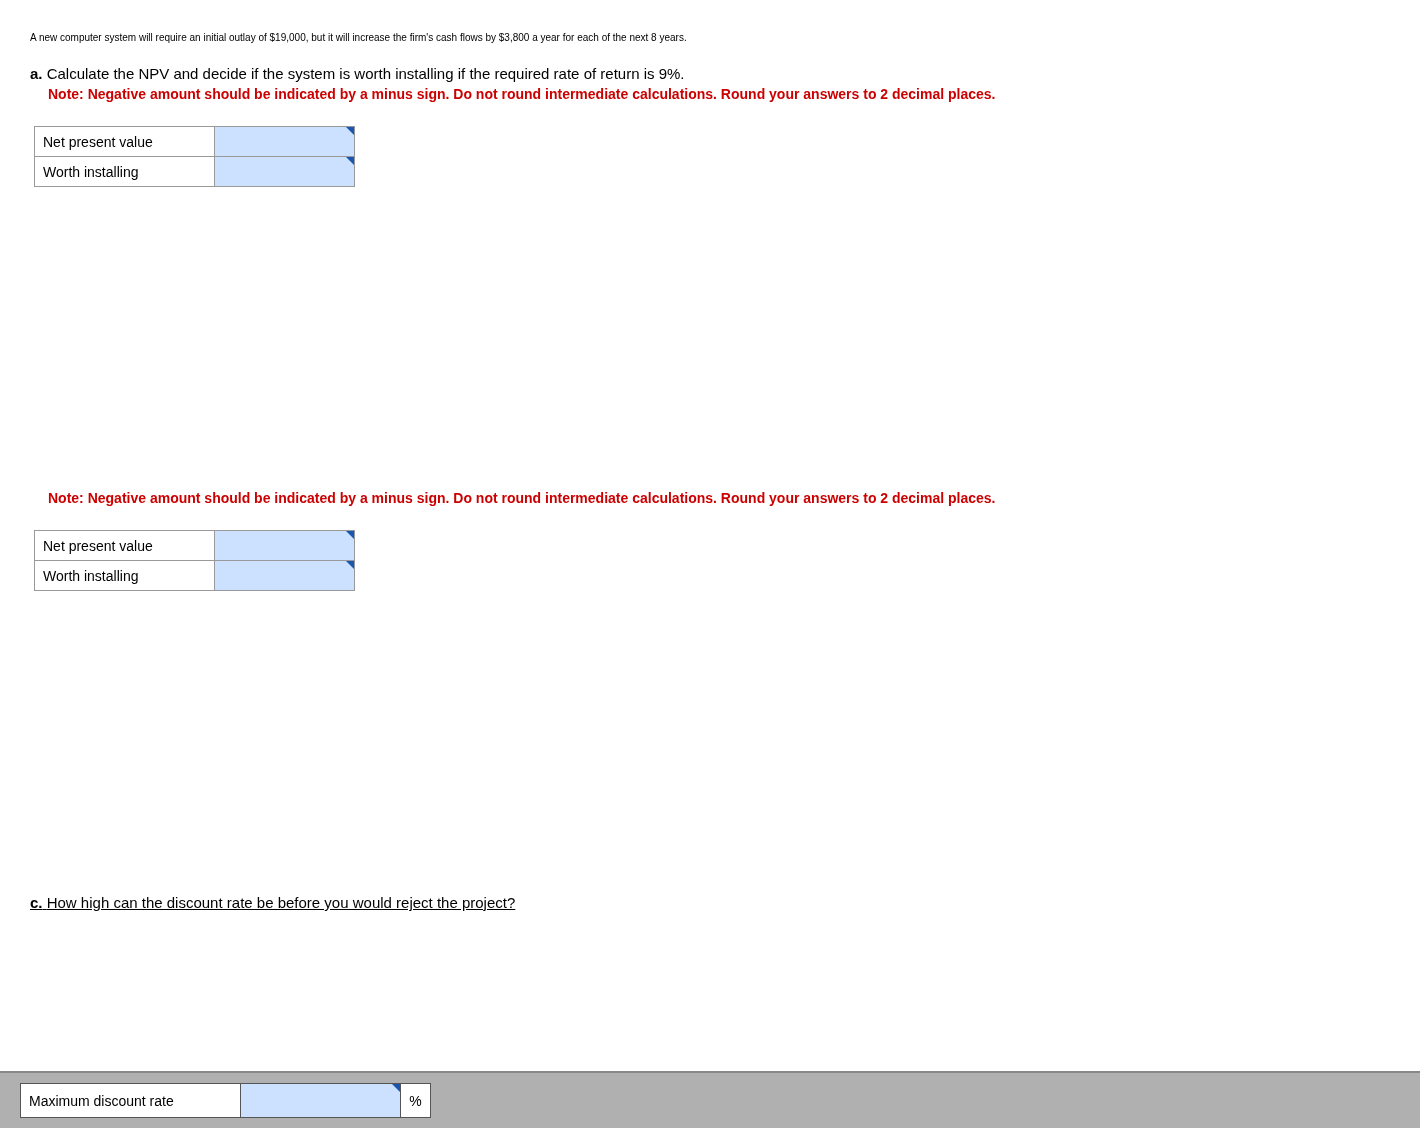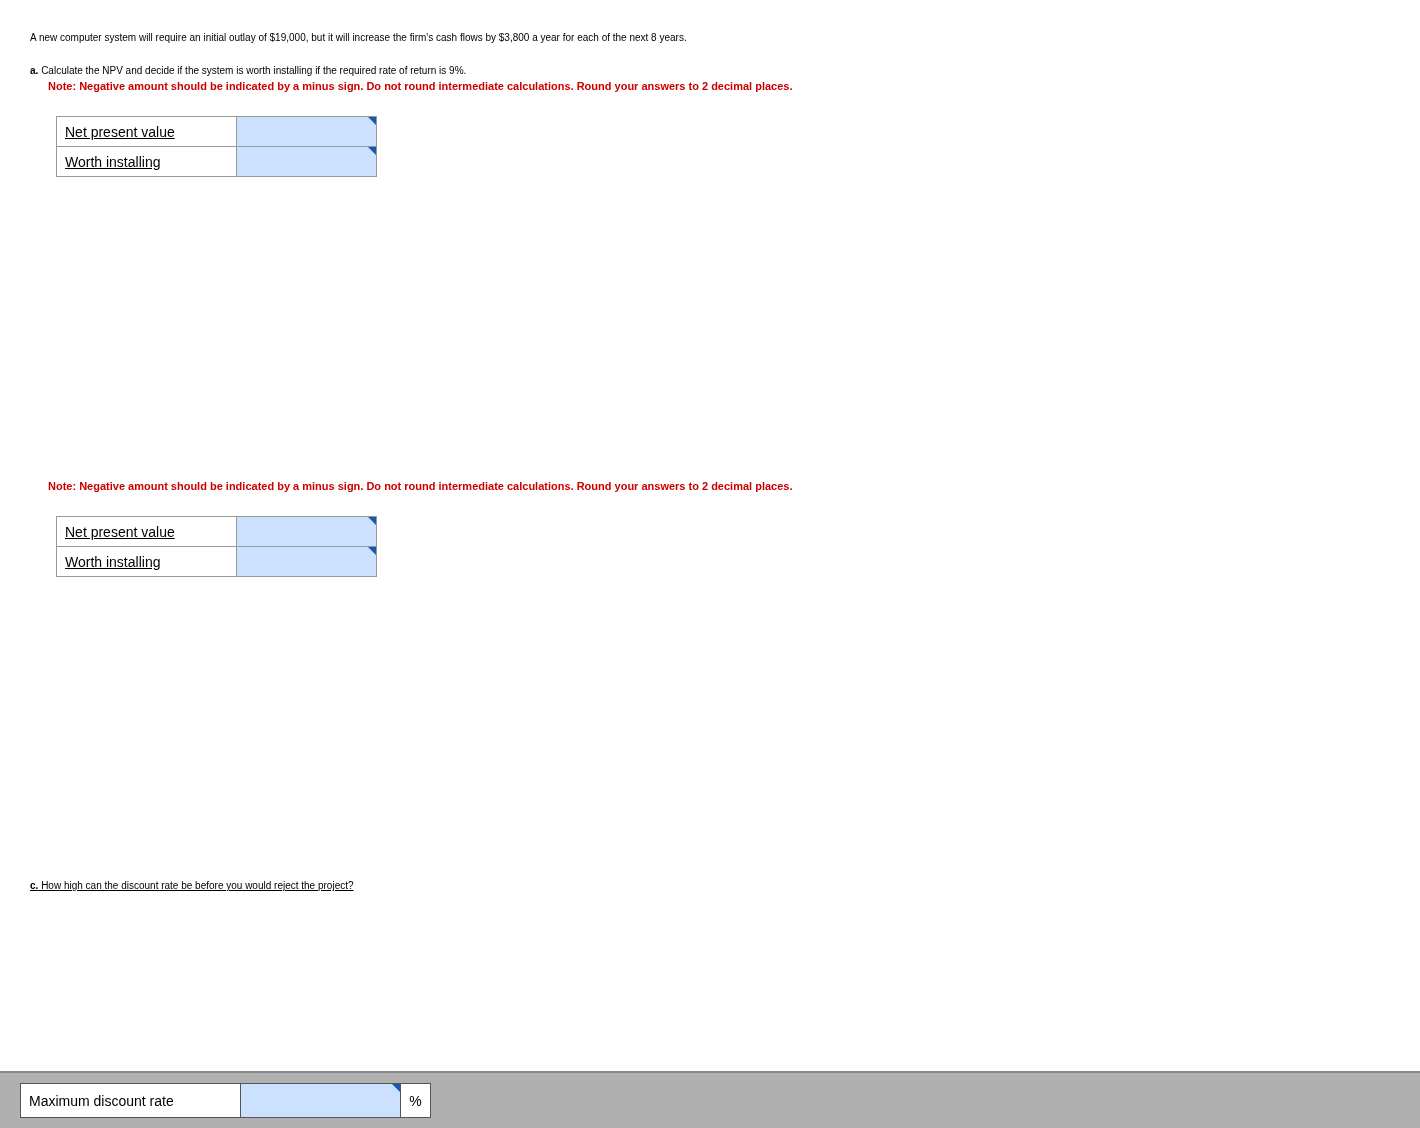--- a/index.html
+++ b/index.html
@@ -29,30 +29,29 @@
       padding-top: 10px;
     }
 
     .section {
       margin-bottom: 40px;
     }
 
     .note-text {
       color: #cc0000;
       font-weight: bold;
-      font-size: 11px;
+      font-size: 14px;
       margin-bottom: 14px;
       margin-left: 18px;
     }
 
     .table-container {
-      margin-left: 26px;
+      margin-left: 4px;
       margin-top: 10px;
       display: inline-block;
-      text-decoration: underline;
     }
 
     table {
       border-collapse: collapse;
       min-width: 320px;
     }
 
     table td {
       border: 1px solid #999;
       padding: 5px 8px;
@@ -90,21 +89,21 @@
       right: 0;
       top: 0;
       width: 0;
       height: 0;
       border-style: solid;
       border-width: 0 8px 8px 0;
       border-color: transparent #1a56b0 transparent transparent;
     }
 
     .section-question {
-      font-size: 10px;
+      font-size: 15px;
       margin-bottom: 4px;
     }
 
     .section-question .bold {
       font-weight: bold;
     }
 
     
     .bottom-bar {
       position: fixed;

